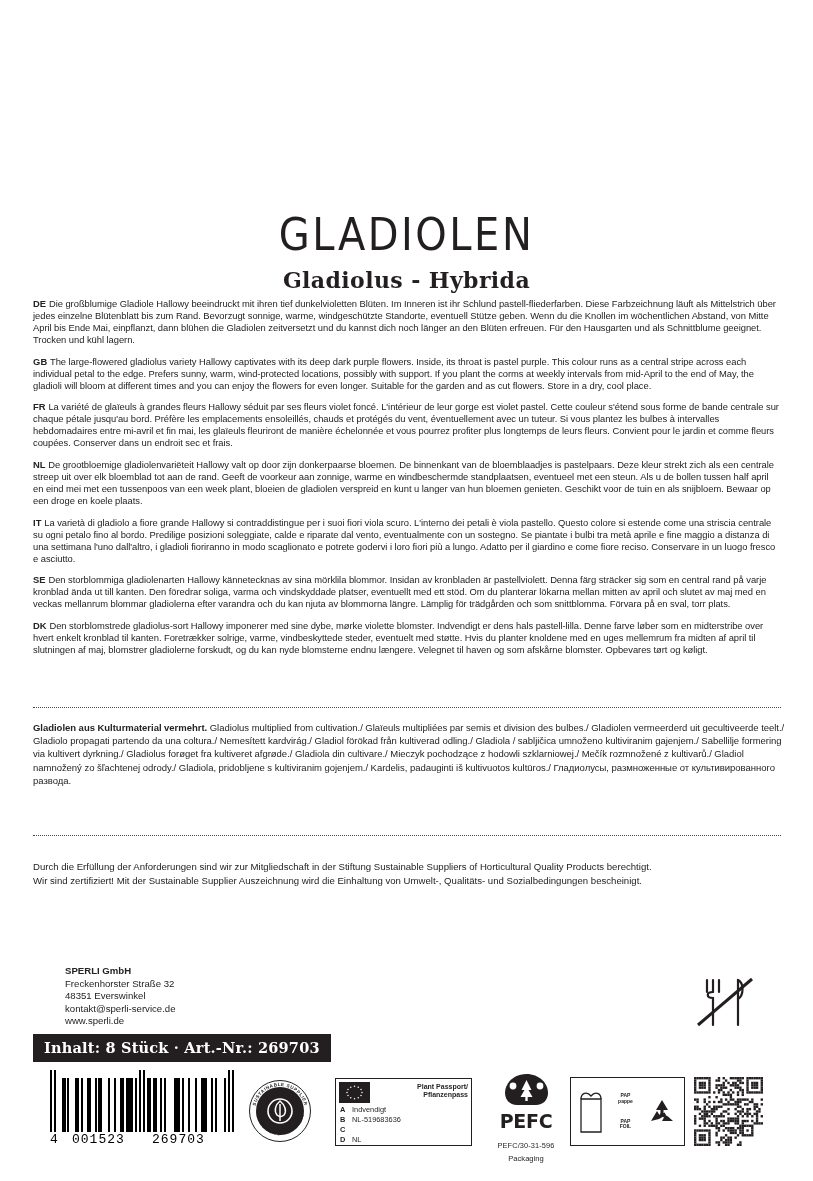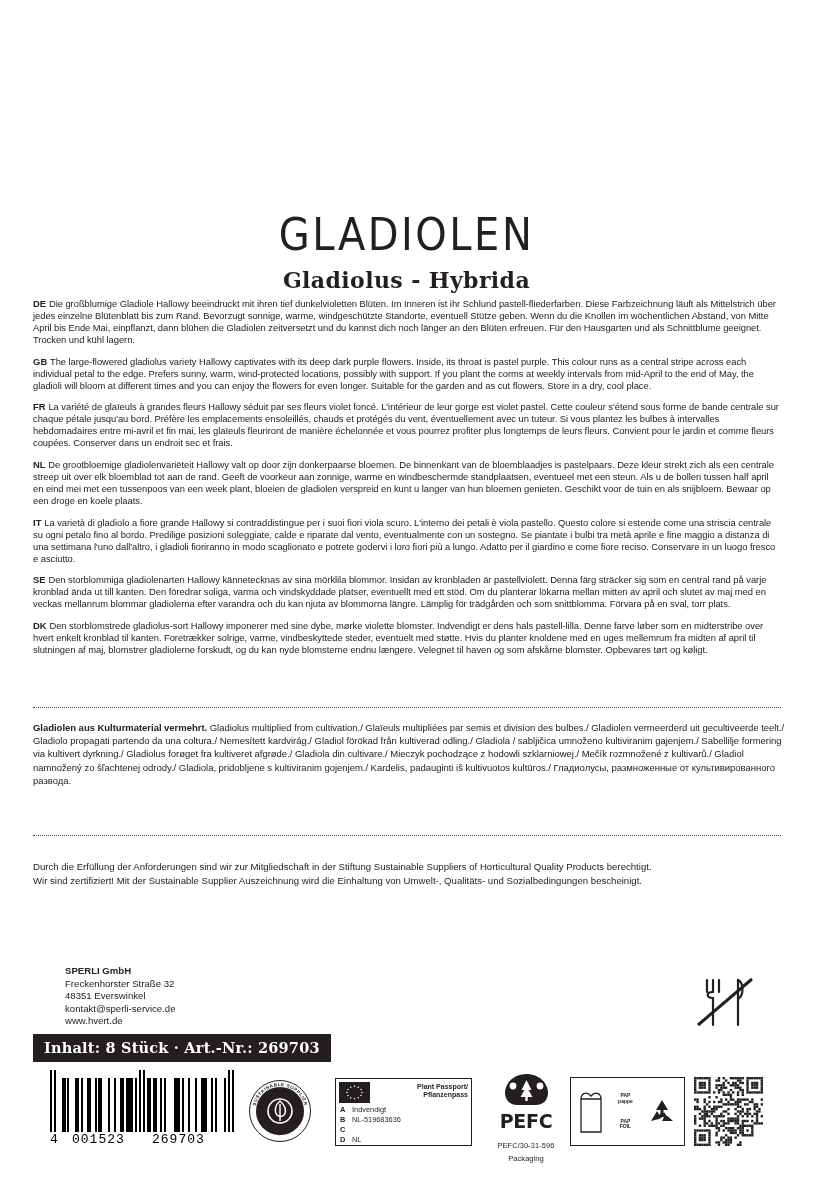--- a/index.html
+++ b/index.html
@@ -358,21 +358,21 @@
   <div class="sustain" id="sustain-block">
       <div>Durch die Erfüllung der Anforderungen sind wir zur Mitgliedschaft in der Stiftung Sustainable Suppliers of Horticultural Quality Products berechtigt.</div>
       <div>Wir sind zertifiziert! Mit der Sustainable Supplier Auszeichnung wird die Einhaltung von Umwelt-, Qualitäts- und Sozialbedingungen bescheinigt.</div>
     </div>
 
   <div class="address">
     <div class="company">SPERLI GmbH</div>
     <div>Freckenhorster Straße 32</div>
     <div>48351 Everswinkel</div>
     <div>kontakt@sperli-service.de</div>
-    <div>www.hvert.de</div>
+    <div>www.sperli.de</div>
   </div>
 
   <div class="content-bar">Inhalt: 8 Stück · Art.-Nr.: 269703</div>
 
   <div class="no-eat">
     <svg viewBox="0 0 62 56" width="62" height="56">
       <g fill="none" stroke="#231f20" stroke-width="2.2" stroke-linecap="round">
 
         <path d="M13 5 L13 17"></path>
         <path d="M19 5 L19 17"></path>

